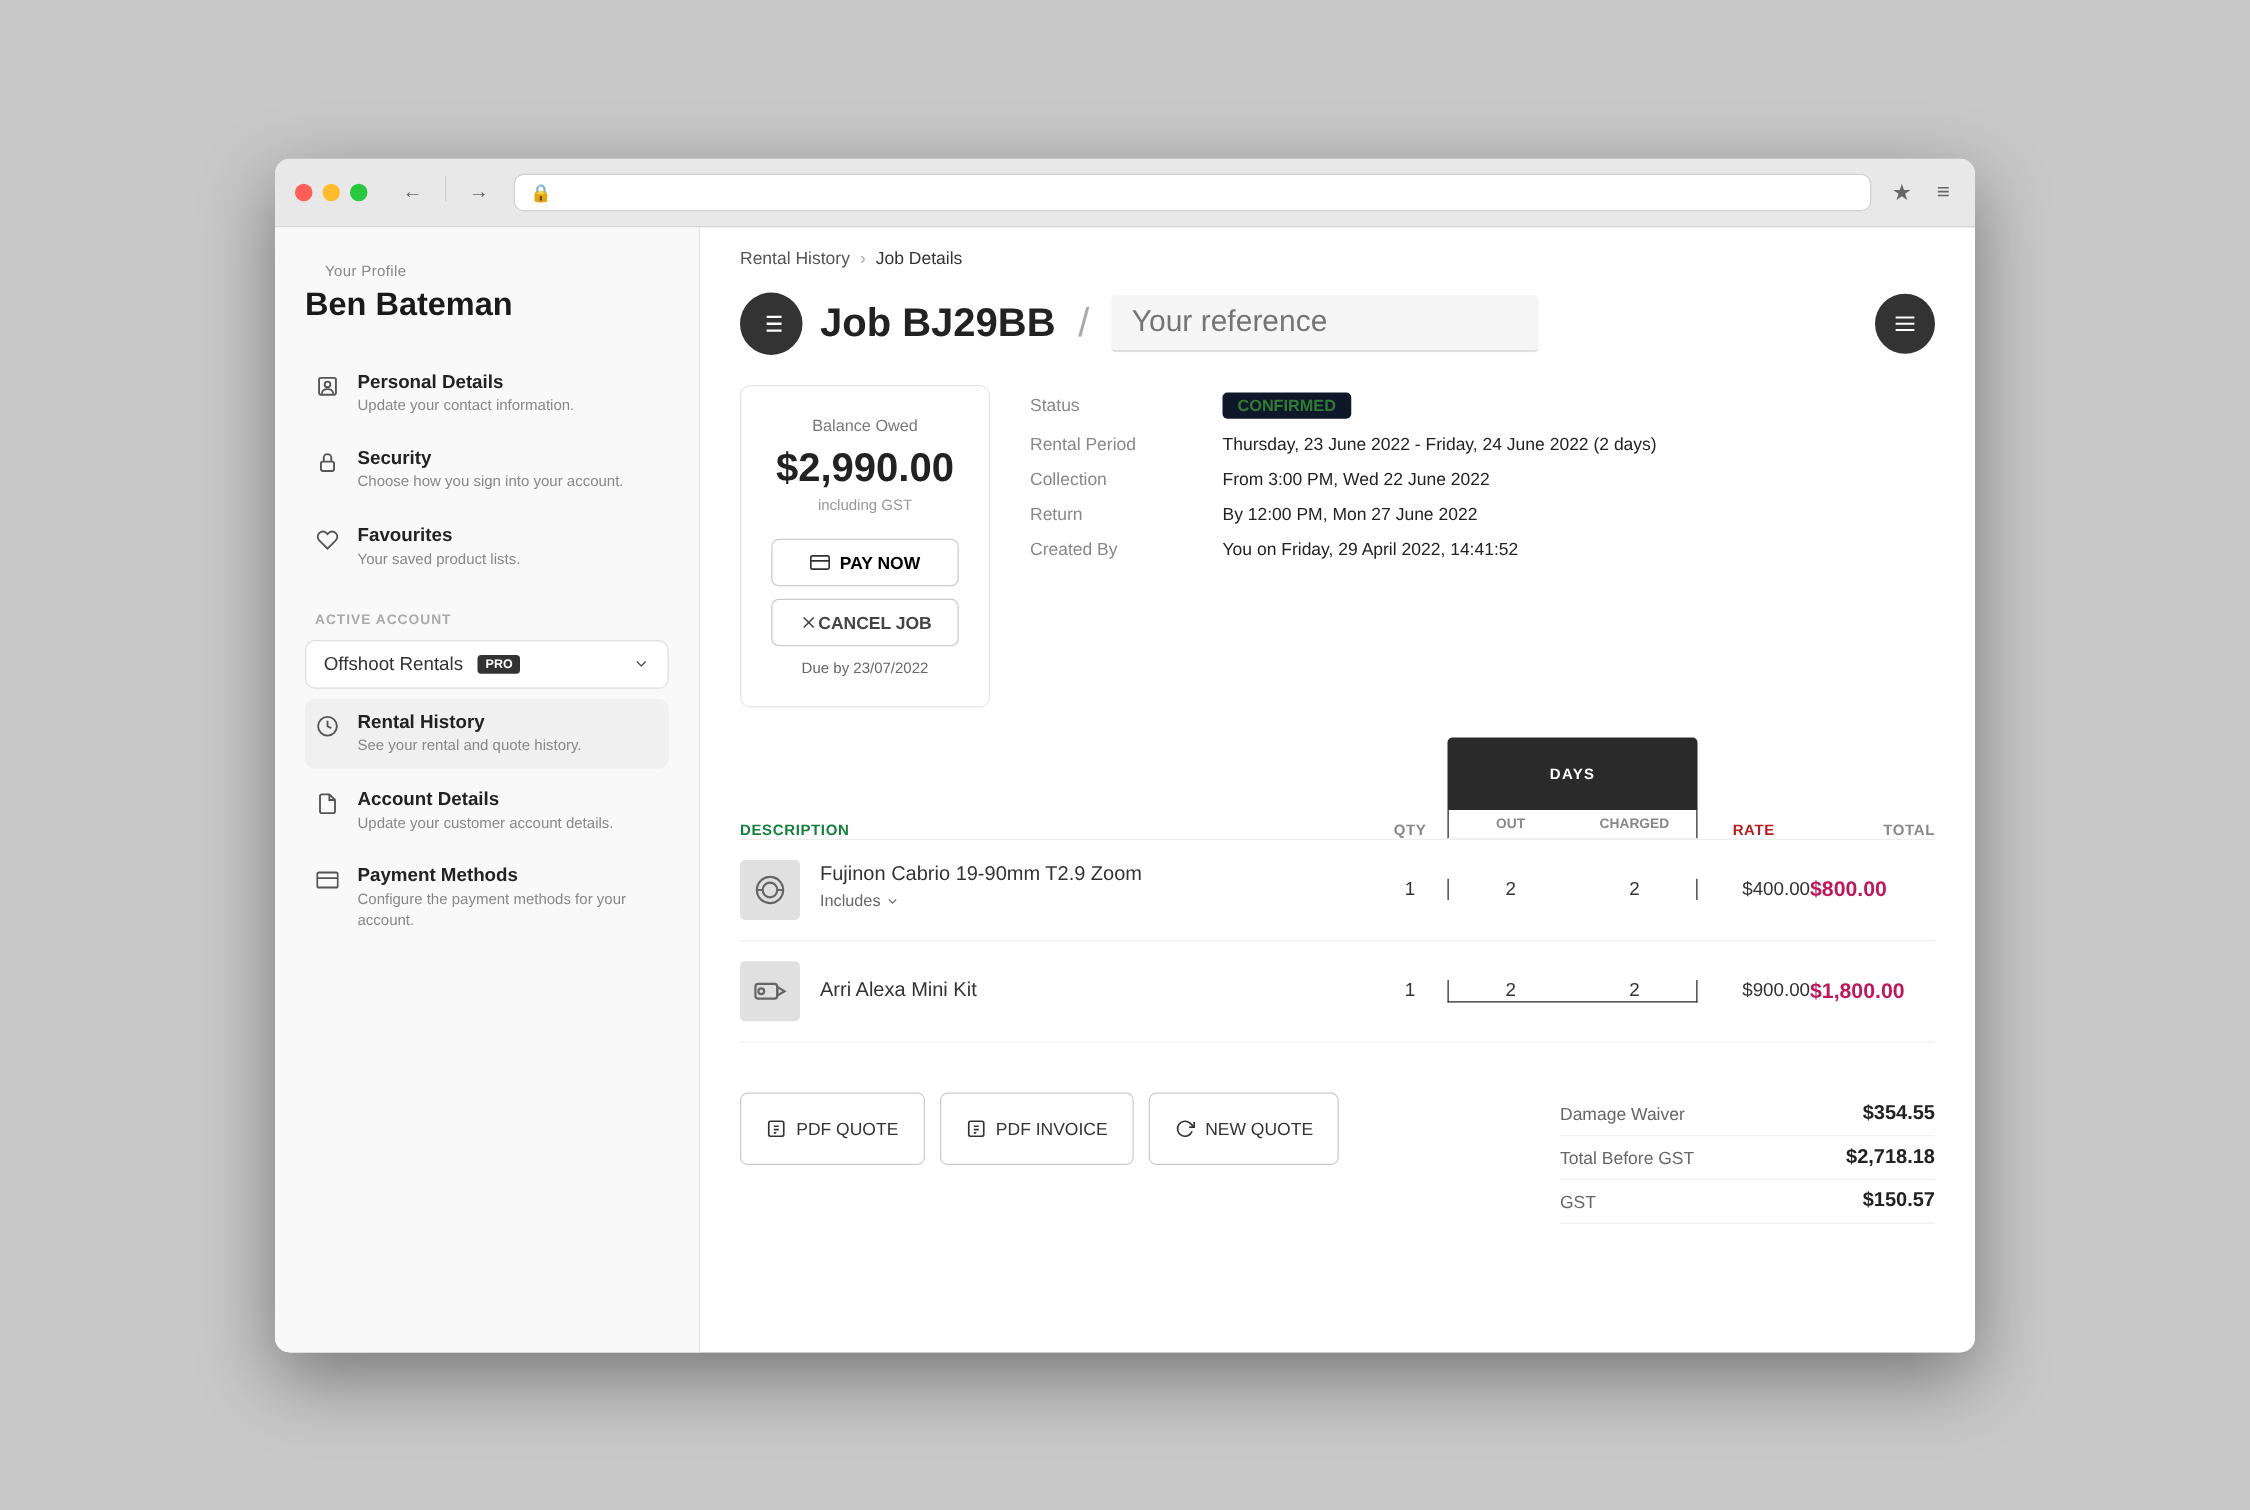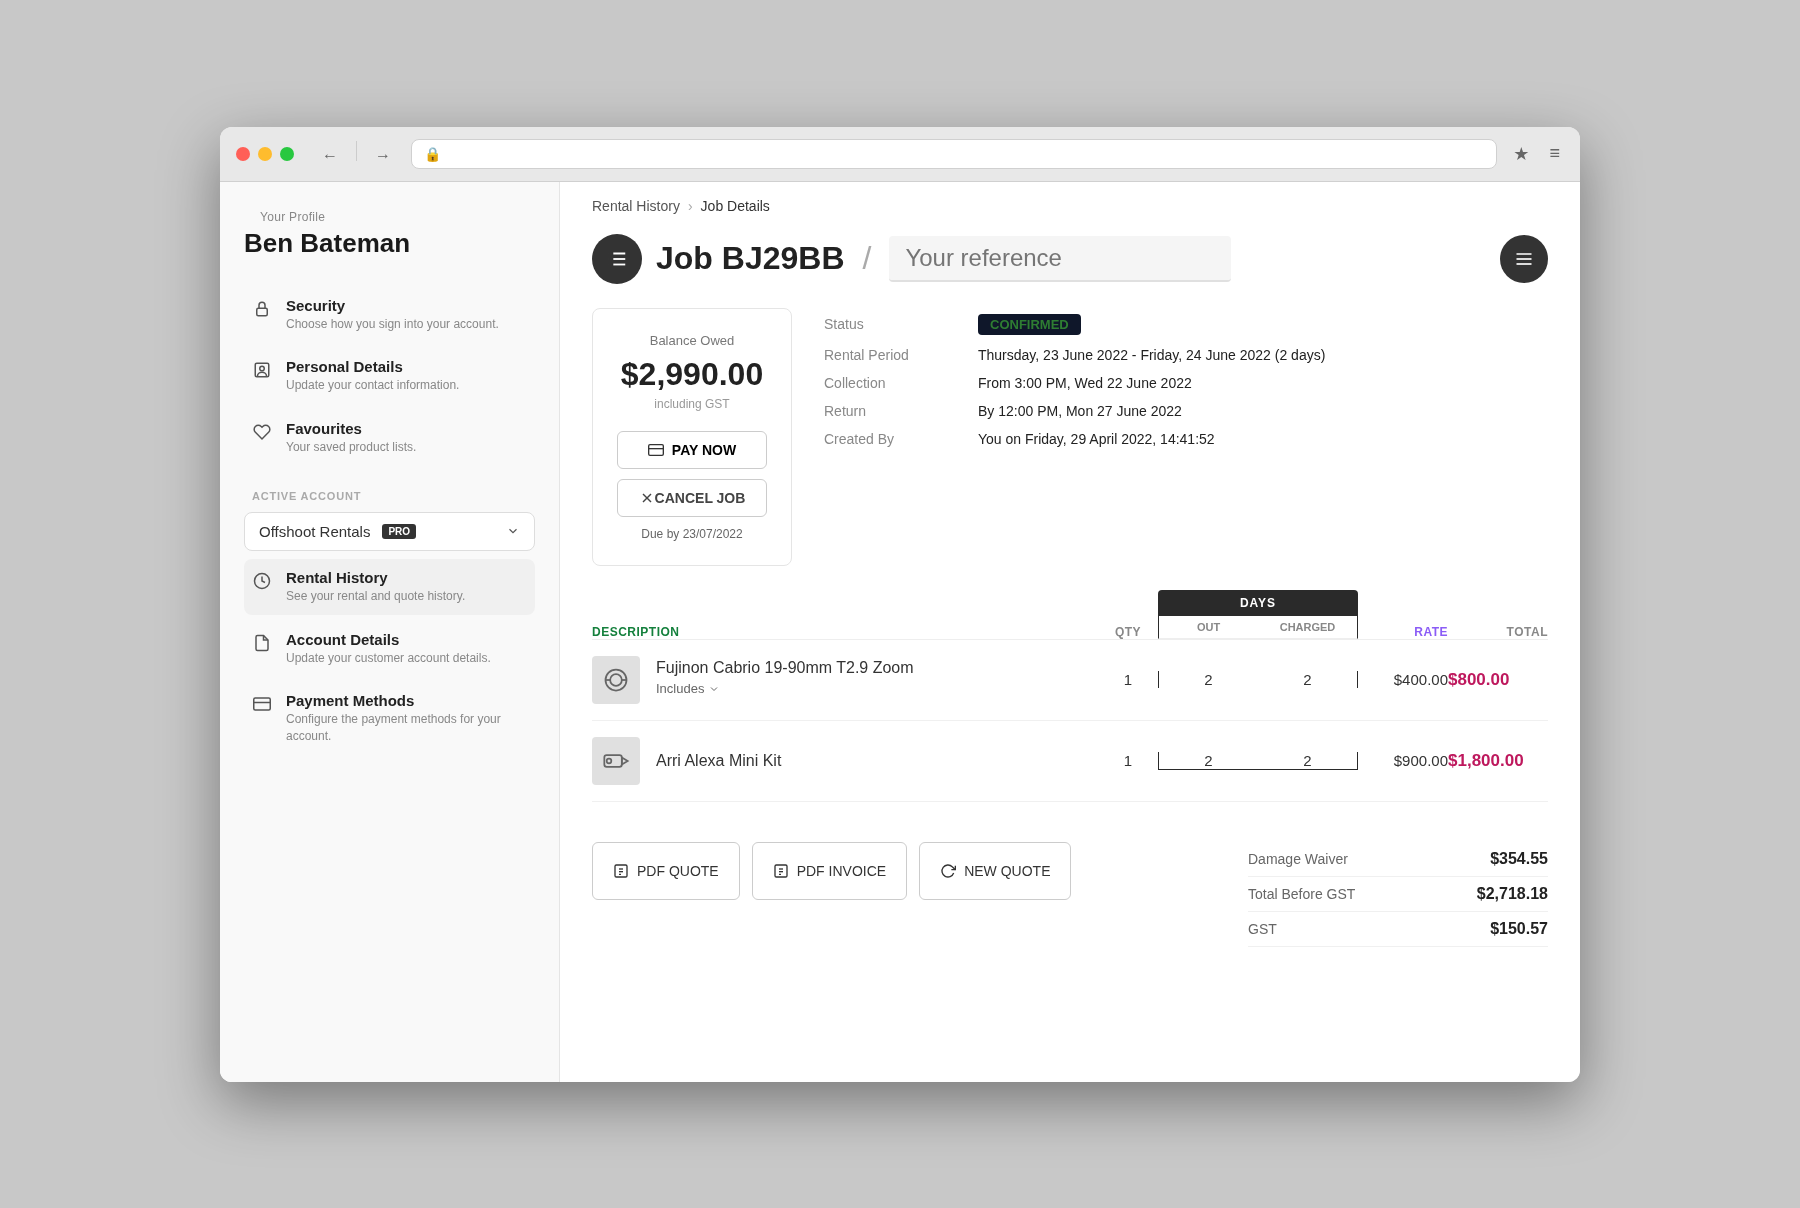--- a/index.html
+++ b/index.html
@@ -415,21 +415,21 @@
       display: inline-block;
     }
 
     
     .items-section {
       padding: 0 32px 24px;
     }
 
     .col-desc { flex: 1; font-size: 12px; font-weight: 600; color: #15803d; text-transform: uppercase; letter-spacing: 0.5px; }
     .col-qty { width: 60px; text-align: center; font-size: 12px; font-weight: 600; color: #888; text-transform: uppercase; letter-spacing: 0.5px; }
-    .col-rate { width: 90px; text-align: right; font-size: 12px; font-weight: 600; color: #8b5cf6; text-transform: uppercase; letter-spacing: 0.5px; }
+    .col-rate { width: 90px; text-align: center; font-size: 12px; font-weight: 600; color: #b91c1c; text-transform: uppercase; letter-spacing: 0.5px; }
     .col-total { width: 100px; text-align: right; font-size: 12px; font-weight: 600; color: #888; text-transform: uppercase; letter-spacing: 0.5px; }
 
     .table-header-row {
       display: flex;
       align-items: flex-end;
       padding-bottom: 0;
       border-bottom: 1px solid #eee;
     }
 
     .item-row {
@@ -552,41 +552,41 @@
 
   <div class="app-body">
 
     <div class="sidebar">
       <div class="sidebar-profile-label">Your Profile</div>
       <div class="sidebar-username">Ben Bateman</div>
 
       <div class="sidebar-nav-item">
         <div class="sidebar-nav-icon">
           <svg width="18" height="18" viewBox="0 0 24 24" fill="none" stroke="#555" stroke-width="2">
-            <rect x="5" y="11" width="14" height="10" rx="2"></rect>
-            <path d="M8 11V7a4 4 0 018 0v4"></path>
-          </svg>
-        </div>
-        <div class="sidebar-nav-text">
-          <div class="sidebar-nav-title">Security</div>
-          <div class="sidebar-nav-subtitle">Choose how you sign into your account.</div>
-        </div>
-      </div>
-
-      <div class="sidebar-nav-item">
-        <div class="sidebar-nav-icon">
-          <svg width="18" height="18" viewBox="0 0 24 24" fill="none" stroke="#555" stroke-width="2">
             <rect x="3" y="3" width="18" height="18" rx="2"></rect>
             <circle cx="12" cy="10" r="3"></circle>
             <path d="M6 20c0-3 2.7-5 6-5s6 2 6 5"></path>
           </svg>
         </div>
         <div class="sidebar-nav-text">
           <div class="sidebar-nav-title">Personal Details</div>
           <div class="sidebar-nav-subtitle">Update your contact information.</div>
+        </div>
+      </div>
+
+      <div class="sidebar-nav-item">
+        <div class="sidebar-nav-icon">
+          <svg width="18" height="18" viewBox="0 0 24 24" fill="none" stroke="#555" stroke-width="2">
+            <rect x="5" y="11" width="14" height="10" rx="2"></rect>
+            <path d="M8 11V7a4 4 0 018 0v4"></path>
+          </svg>
+        </div>
+        <div class="sidebar-nav-text">
+          <div class="sidebar-nav-title">Security</div>
+          <div class="sidebar-nav-subtitle">Choose how you sign into your account.</div>
         </div>
       </div>
 
       <div class="sidebar-nav-item">
         <div class="sidebar-nav-icon">
           <svg width="18" height="18" viewBox="0 0 24 24" fill="none" stroke="#555" stroke-width="2">
             <path d="M20.84 4.61a5.5 5.5 0 0 0-7.78 0L12 5.67l-1.06-1.06a5.5 5.5 0 0 0-7.78 7.78l1.06 1.06L12 21.23l7.78-7.78 1.06-1.06a5.5 5.5 0 0 0 0-7.78z"></path>
           </svg>
         </div>
         <div class="sidebar-nav-text">
@@ -728,21 +728,21 @@
       </div>
 
       <div class="items-section">
 
         <div class="table-header-row">
           <div style="flex:1;display:flex;align-items:center;gap:60px">
             <span class="col-desc">DESCRIPTION</span>
           </div>
           <span class="col-qty">QTY</span>
           <div style="width:200px;display:flex;flex-direction:column;align-items:stretch;">
-            <div style="background:#2a2a2a;color:white;text-align:center;padding:6px 0;font-size:12px;font-weight:700;letter-spacing:1px;border-radius:4px 4px 0 0;">DAYS</div>
+            <div style="background:#2a2a2a;color:white;text-align:center;padding:22px 0;font-size:12px;font-weight:700;letter-spacing:1px;border-radius:4px 4px 0 0;">DAYS</div>
             <div style="display:flex;border-left:1px solid #2a2a2a;border-right:1px solid #2a2a2a;border-bottom:1px solid #eee;">
               <span style="flex:1;text-align:center;font-size:11px;font-weight:600;color:#888;text-transform:uppercase;padding:5px 0;">OUT</span>
               <span style="flex:1;text-align:center;font-size:11px;font-weight:600;color:#888;text-transform:uppercase;padding:5px 0;">CHARGED</span>
             </div>
           </div>
           <span class="col-rate">RATE</span>
           <span class="col-total">TOTAL</span>
         </div>
 
         <div class="item-row">

